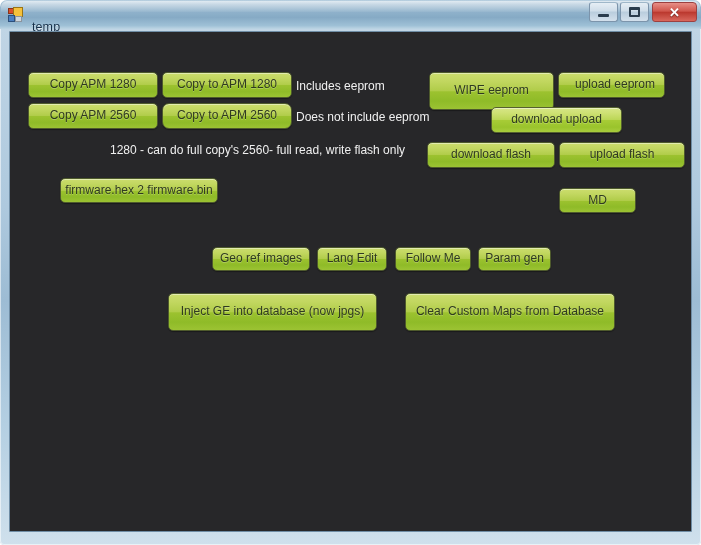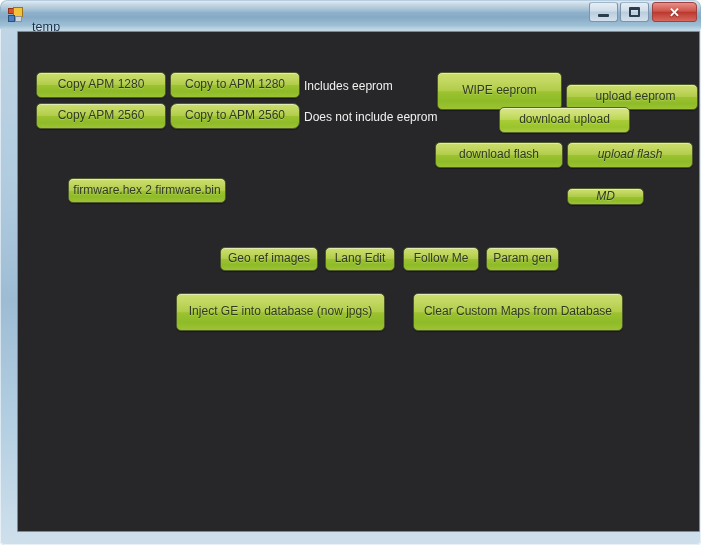--- a/index.html
+++ b/index.html
@@ -145,21 +145,20 @@
     position: absolute;
     left: 9px;
     top: 31px;
     width: 683px;
     height: 501px;
     box-sizing: border-box;
     background: #262628;
     border: 1px solid #6f8da5;
     border-radius: 1px;
     overflow: hidden;
-    margin-left: 8px;
   }
   .client-inner {
     position: absolute;
     left: 0; top: 0;
     width: 100%; height: 100%;
     background: #272729;
   }
 
   
   .gbtn {
@@ -241,32 +240,33 @@
       </div>
     </div>
   </div>
 
   <div class="client">
     <div class="client-inner" id="surface">
 
     <div class="gbtn" style="left: 18px; top: 40px; width: 130px; height: 26px;">Copy APM 1280</div>
         <div class="gbtn" style="left: 152px; top: 40px; width: 130px; height: 26px;">Copy to APM 1280</div>
         <div class="gbtn" style="left: 419px; top: 40px; width: 125px; height: 38px;">WIPE eeprom</div>
-        <div class="gbtn" style="left: 548px; top: 52px; width: 132px; height: 26px; padding-left: 7px;">upload eeprom</div>
+        <div class="gbtn" style="left: 548px; top: 40px; width: 107px; height: 26px; padding-left: 7px;">upload eeprom</div>
         <div class="gbtn" style="left: 18px; top: 71px; width: 130px; height: 26px;">Copy APM 2560</div>
         <div class="gbtn" style="left: 152px; top: 71px; width: 130px; height: 26px; border-radius: 7px;">Copy to APM 2560</div>
         <div class="gbtn hover" style="left: 481px; top: 75px; width: 131px; height: 26px;">download upload</div>
         <div class="gbtn" style="left: 417px; top: 110px; width: 128px; height: 26px;">download flash</div>
-        <div class="gbtn" style="left: 549px; top: 110px; width: 126px; height: 26px; font-style: italic;">upload flash</div>
+        <div class="gbtn" style="left: 549px; top: 110px; width: 126px; height: 26px;">upload flash</div>
         <div class="gbtn" style="left: 50px; top: 146px; width: 158px; height: 25px;">firmware.hex 2 firmware.bin</div>
-        <div class="gbtn" style="left: 549px; top: 156px; width: 77px; height: 17px; font-style: italic;">MD</div>
+        <div class="gbtn" style="left: 549px; top: 156px; width: 77px; height: 25px;">MD</div>
         <div class="gbtn" style="left: 202px; top: 215px; width: 98px; height: 24px;">Geo ref images</div>
         <div class="gbtn" style="left: 307px; top: 215px; width: 70px; height: 24px;">Lang Edit</div>
         <div class="gbtn" style="left: 385px; top: 215px; width: 76px; height: 24px;">Follow Me</div>
         <div class="gbtn" style="left: 468px; top: 215px; width: 73px; height: 24px;">Param gen</div>
         <div class="gbtn" style="left: 158px; top: 261px; width: 209px; height: 38px;">Inject GE into database (now jpgs)</div>
         <div class="gbtn" style="left: 395px; top: 261px; width: 210px; height: 38px;">Clear Custom Maps from Database</div>
         <div class="lbl" style="left: 286px; top: 48px;">Includes eeprom</div>
         <div class="lbl" style="left: 286px; top: 79px;">Does not include eeprom</div>
+        <div class="lbl" style="left: 100px; top: 112px;">1280 - can do full copy's   2560- full read, write flash only</div>
       </div>
   </div>
 
 </div>
 
 </body></html>

